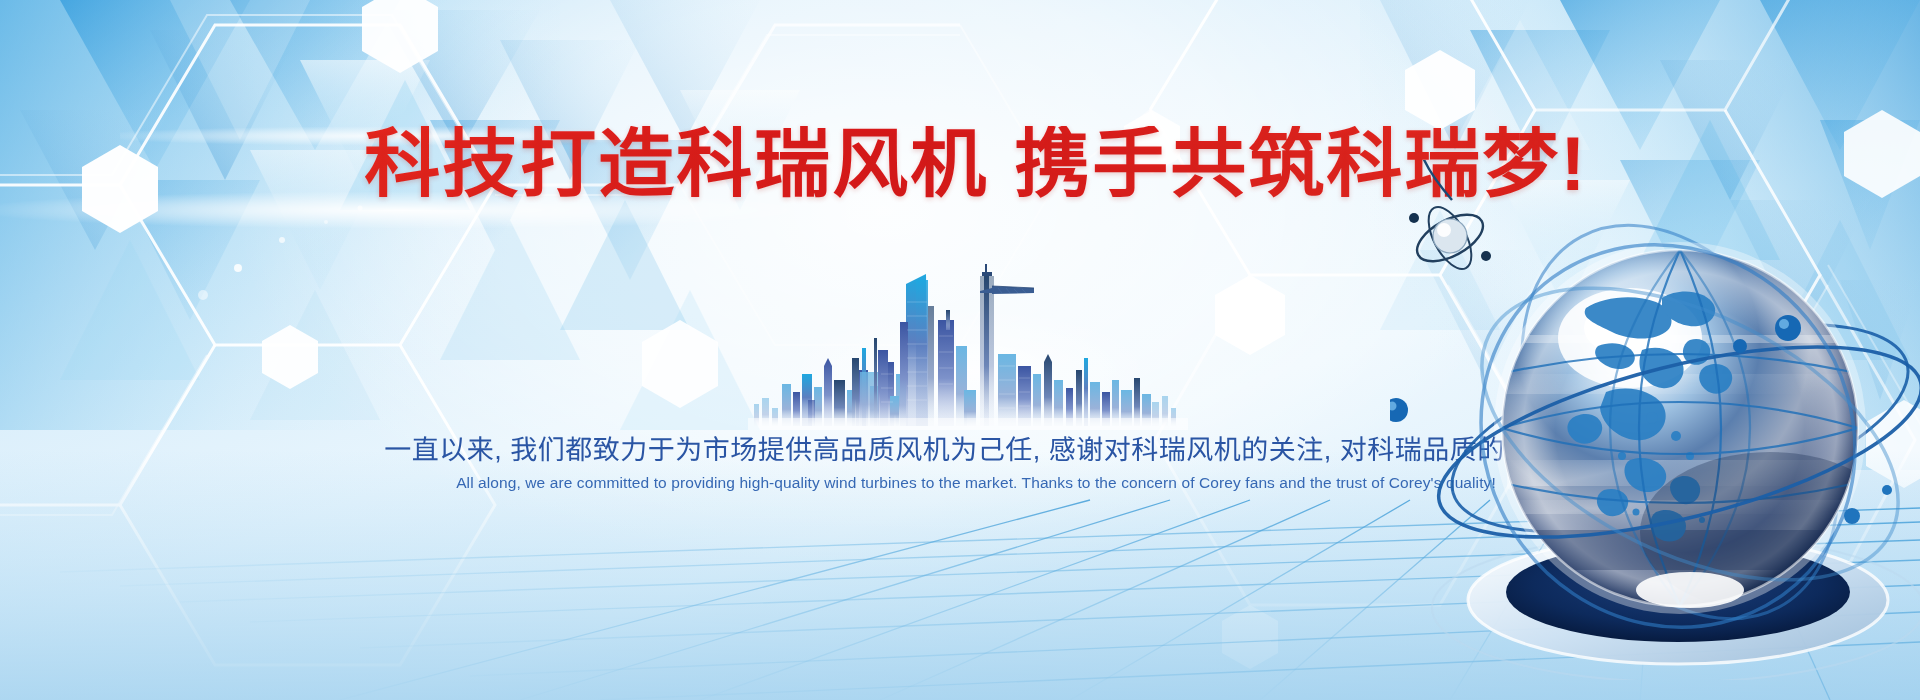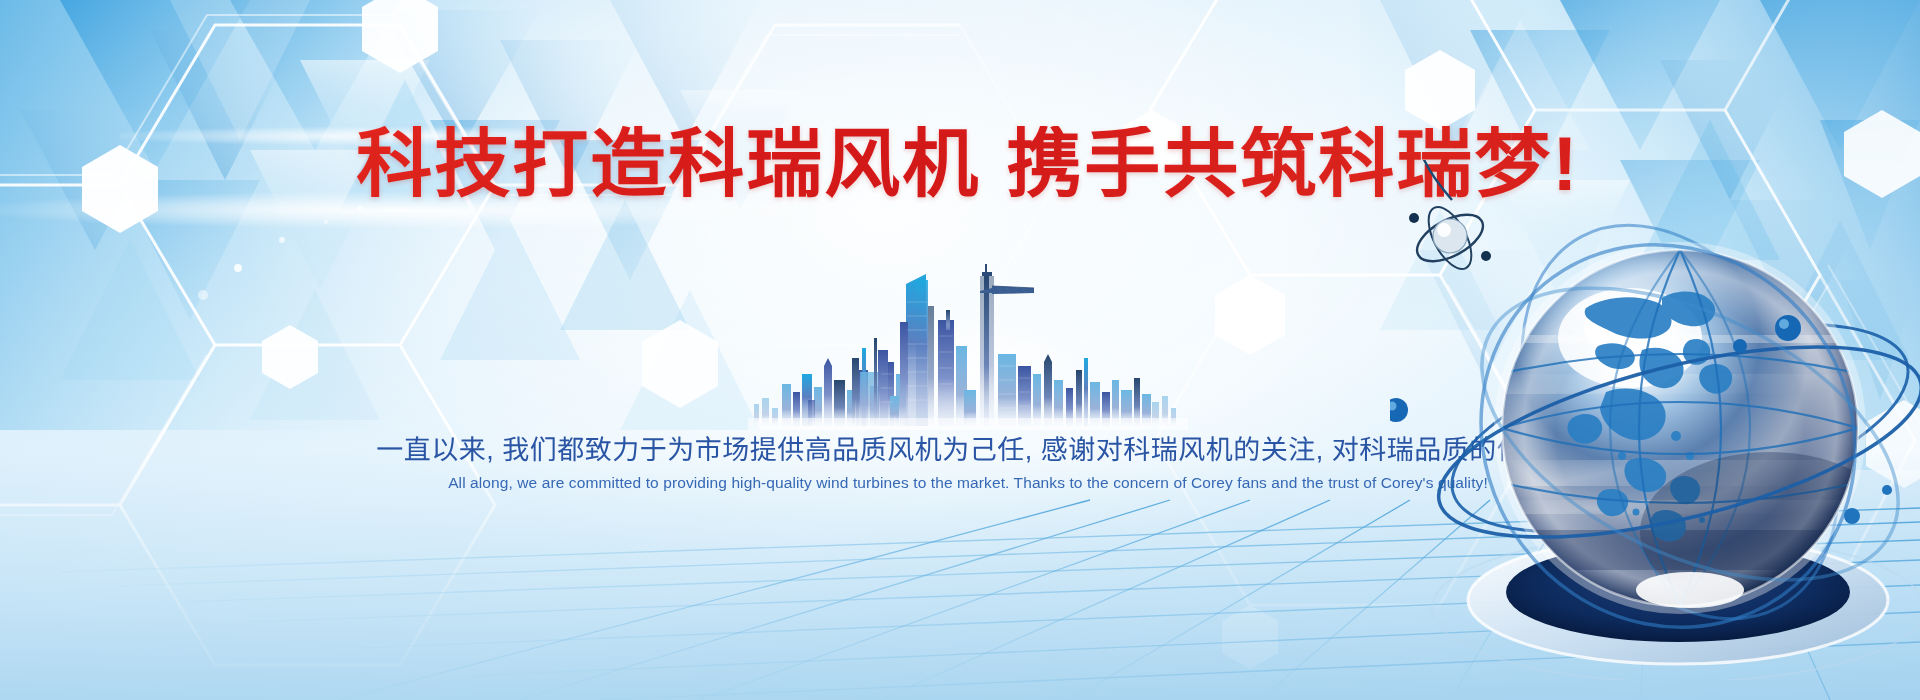--- a/index.html
+++ b/index.html
@@ -31,21 +31,21 @@
     background:radial-gradient(ellipse 600px 26px at 34% 50%, rgba(255,255,255,0.95) 0%, rgba(255,255,255,0.45) 38%, rgba(255,255,255,0) 72%);
     mix-blend-mode:screen;
   }
   .flare2{
     position:absolute;left:120px;top:96px;width:900px;height:80px;
     background:radial-gradient(ellipse 430px 14px at 30% 50%, rgba(255,255,255,0.85) 0%, rgba(255,255,255,0) 70%);
   }
 
   
   .text-wrap{
-    position:absolute;left:8px;top:0;width:1708px;height:700px;
+    position:absolute;left:16px;top:0;width:1708px;height:700px;
   }
   .headline{
     position:absolute;
     top:126px;left:0;width:1920px;
     text-align:center;
     font-family:"Liberation Sans","DejaVu Sans",sans-serif;
     font-weight:bold;
     font-size:76px;
     line-height:1.0;
     letter-spacing:2px;

